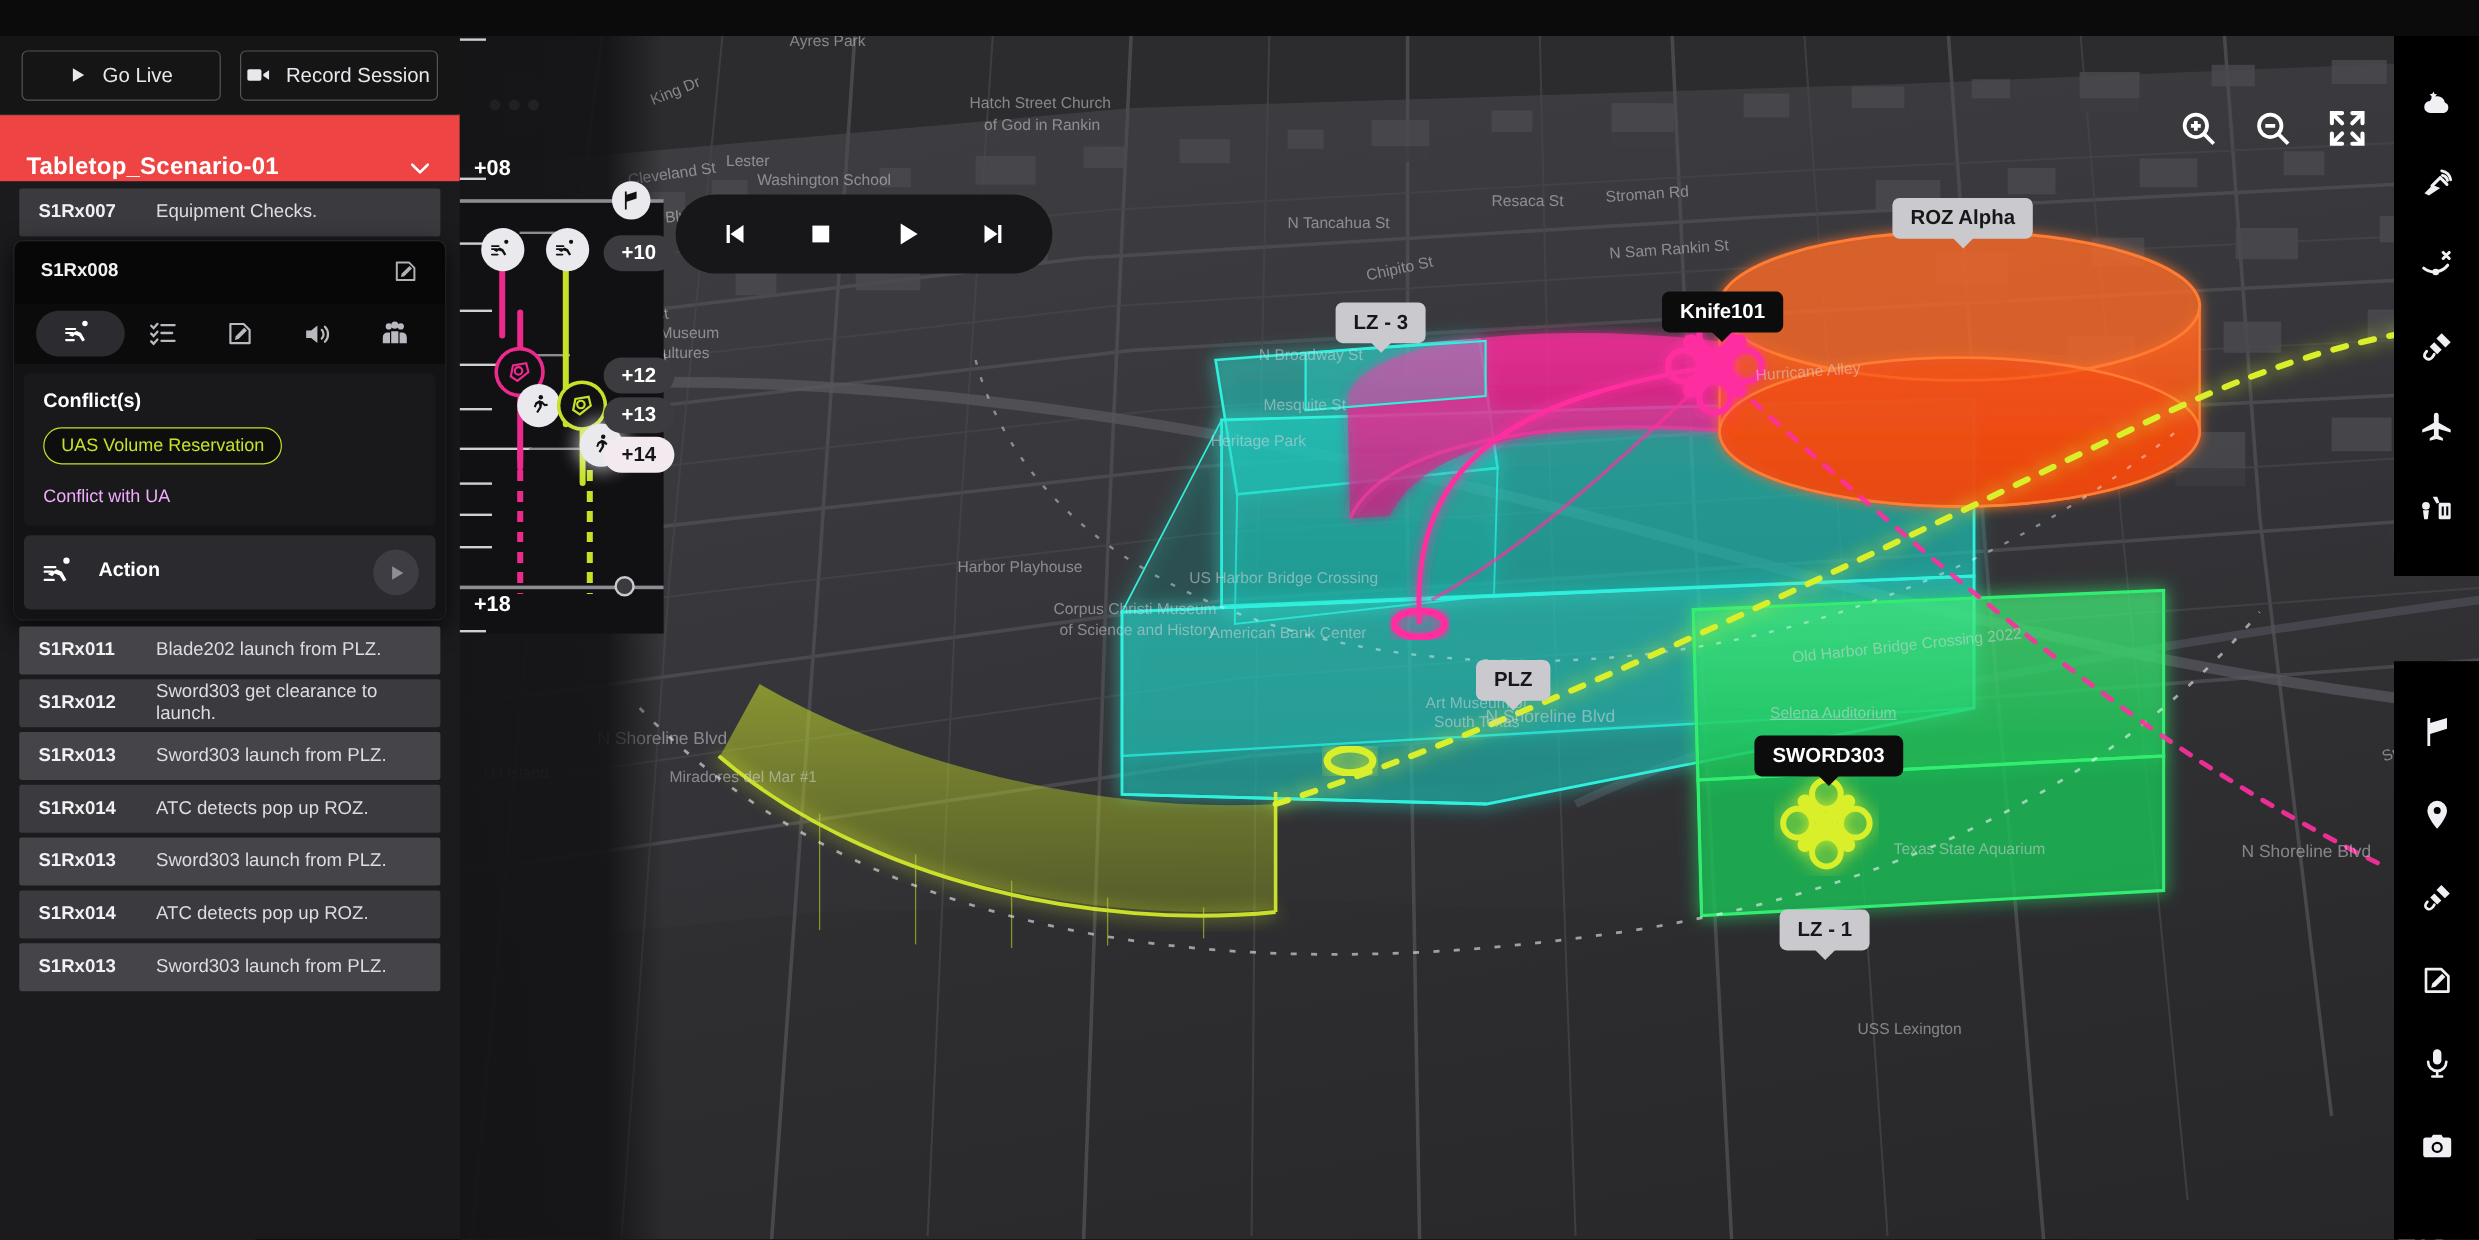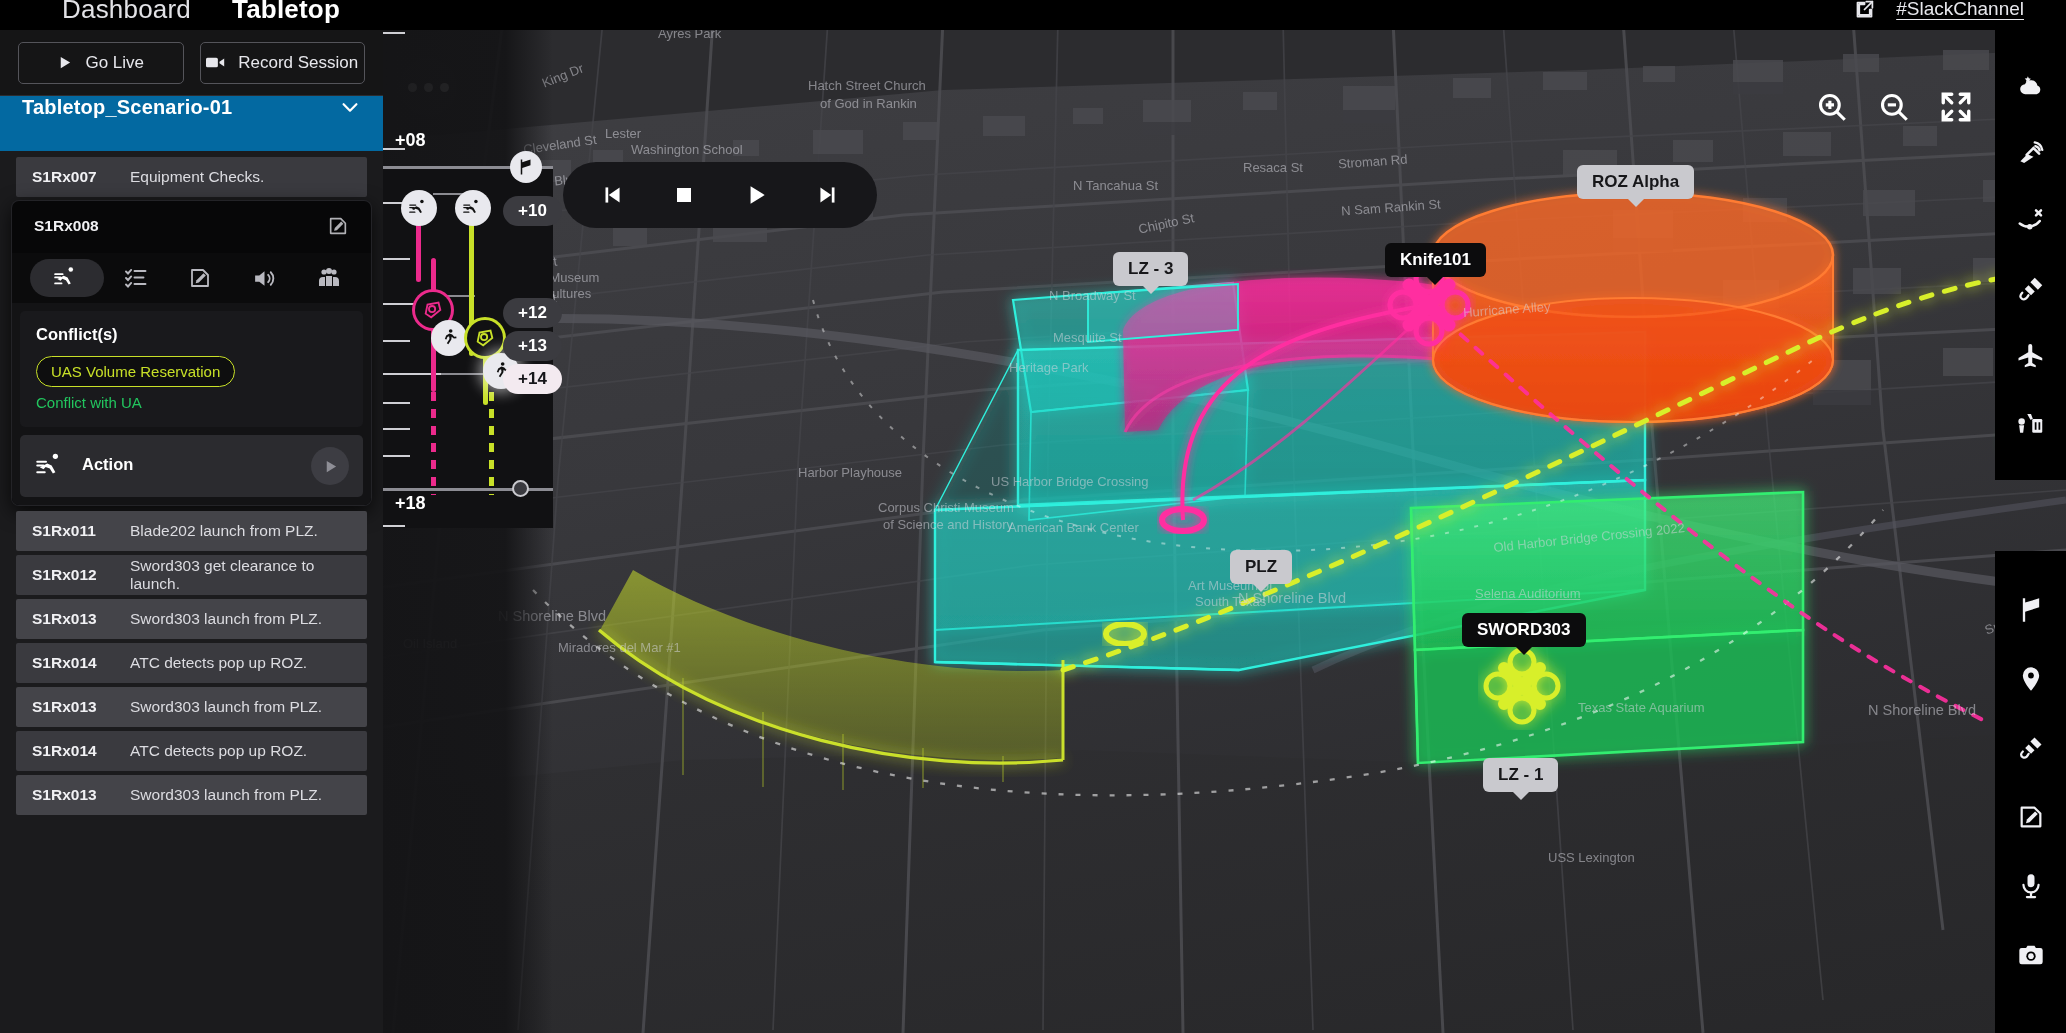--- a/index.html
+++ b/index.html
@@ -34,22 +34,22 @@
   .lp-actions { height:65px; display:flex; align-items:center; gap:16px; padding:0 18px;
       background:#151516; }
   .btn-outline {
     flex:1; height:42px; border:1px solid #54545a; border-radius:5px;
     background:transparent; color:#e7e7ec; font-size:17px;
     display:flex; align-items:center; justify-content:center; gap:13px;
     font-family:"Liberation Sans", sans-serif; cursor:pointer;
   }
   .btn-outline .gi { display:flex; align-items:center; }
   .scenario-bar {
-    height:56px; background:#0369a1; border-top:1px solid #2c2c30;
-    display:flex; align-items:flex-start; justify-content:space-between;
+    height:56px; background:#ef4444; border-top:1px solid #2c2c30;
+    display:flex; align-items:flex-end; justify-content:space-between;
     padding:0 22px 0 22px;
   }
   .scenario-title { color:#fff; font-size:20px; font-weight:700; letter-spacing:.2px; }
   .chev { width:22px; height:22px; }
 
   
   .evlist { position:relative; height:882px; overflow:hidden; padding-top:0px; }
   .evrow {
     height:40px; margin:0 16px 4px 16px; background:#444449;
     display:flex; align-items:center; gap:24px; padding:0 16px;
@@ -73,21 +73,21 @@
   .d-tab { flex:1; height:38px; display:flex; align-items:center; justify-content:center;
       border-radius:19px; }
   .d-tab.active { background:#2c2c30; max-width:74px; flex:0 0 74px; margin-left:8px; }
   .d-body { background:#131315; padding:8px; }
   .conflict-box { background:#19191c; border-radius:5px; padding:14px 16px 16px 16px; }
   .conflict-h { color:#fff; font-size:16.5px; font-weight:700; margin-bottom:12px; }
   .conflict-chip {
     display:inline-block; border:1.6px solid #c8e028; border-radius:16px;
     color:#c8e028; font-size:15px; padding:6px 14px; background:#0e0e0f;
   }
-  .conflict-sub { color:#22c55e; font-size:15px; margin-top:7px; }
+  .conflict-sub { color:#f0abfc; font-size:15px; margin-top:18px; }
 
   .ar-card {
     display:flex; align-items:center; gap:14px; background:#2b2b2f;
     border-radius:5px; padding:12px 14px; margin-top:8px; position:relative;
   }
   .ar-card.react { background:#0c0c0d; border:1.6px solid #c8e028; }
   .ar-ico { width:34px; display:flex; justify-content:center; flex:0 0 34px; }
   .ar-txt { flex:1; }
   .ar-title { color:#fff; font-size:16.5px; font-weight:700; margin-bottom:3px; }
   .ar-sub { color:#d8d8dd; font-size:15px; line-height:1.3; }
@@ -736,34 +736,20 @@
           <span class="ev-tx">ATC detects pop up ROZ.</span>
         </div>
       <div class="evrow">
           <span class="ev-id">S1Rx013</span>
           <span class="ev-tx">Sword303 launch from PLZ.</span>
         </div>
 
     </div>
   </div>
 
-  <div class="topnav">
-    <span class="navitem dash">Dashboard</span>
-    <span class="navitem tbl">Tabletop</span>
-    <span class="slackwrap">
-      <span class="extlink">
-        <svg width="21" height="21" viewBox="0 0 24 24" fill="none" stroke="#e7e7ec" stroke-width="2" stroke-linecap="round" stroke-linejoin="round">
-          <path d="M4 4h8v2H6v12h12v-6h2v8H4z"></path>
-            <path d="M14 3h7v7"></path>
-            <path d="M21 3l-9 9"></path>
-        </svg>
-      </span>
-      <span class="slacktxt">#SlackChannel</span>
-    </span>
-  </div>
 
   <div class="rtool top">
     <span class="ticon">
       <svg width="30" height="30" viewBox="0 0 24 24" fill="#f0f0f4">
         <path d="M9.5 4.2l.7 1.6 1.7.3-1.2 1.3.3 1.7-1.5-.8-1.5.8.3-1.7L7 6l1.8-.3z"></path>
         <path d="M7.5 18.5a4 4 0 01-.3-8 5.2 5.2 0 019.9 1.1 3.6 3.6 0 01-.6 6.9z"></path>
       </svg>
     </span>
     <span class="ticon">
       <svg width="30" height="30" viewBox="0 0 24 24" fill="none" stroke="#f0f0f4" stroke-width="1.9" stroke-linecap="round">

